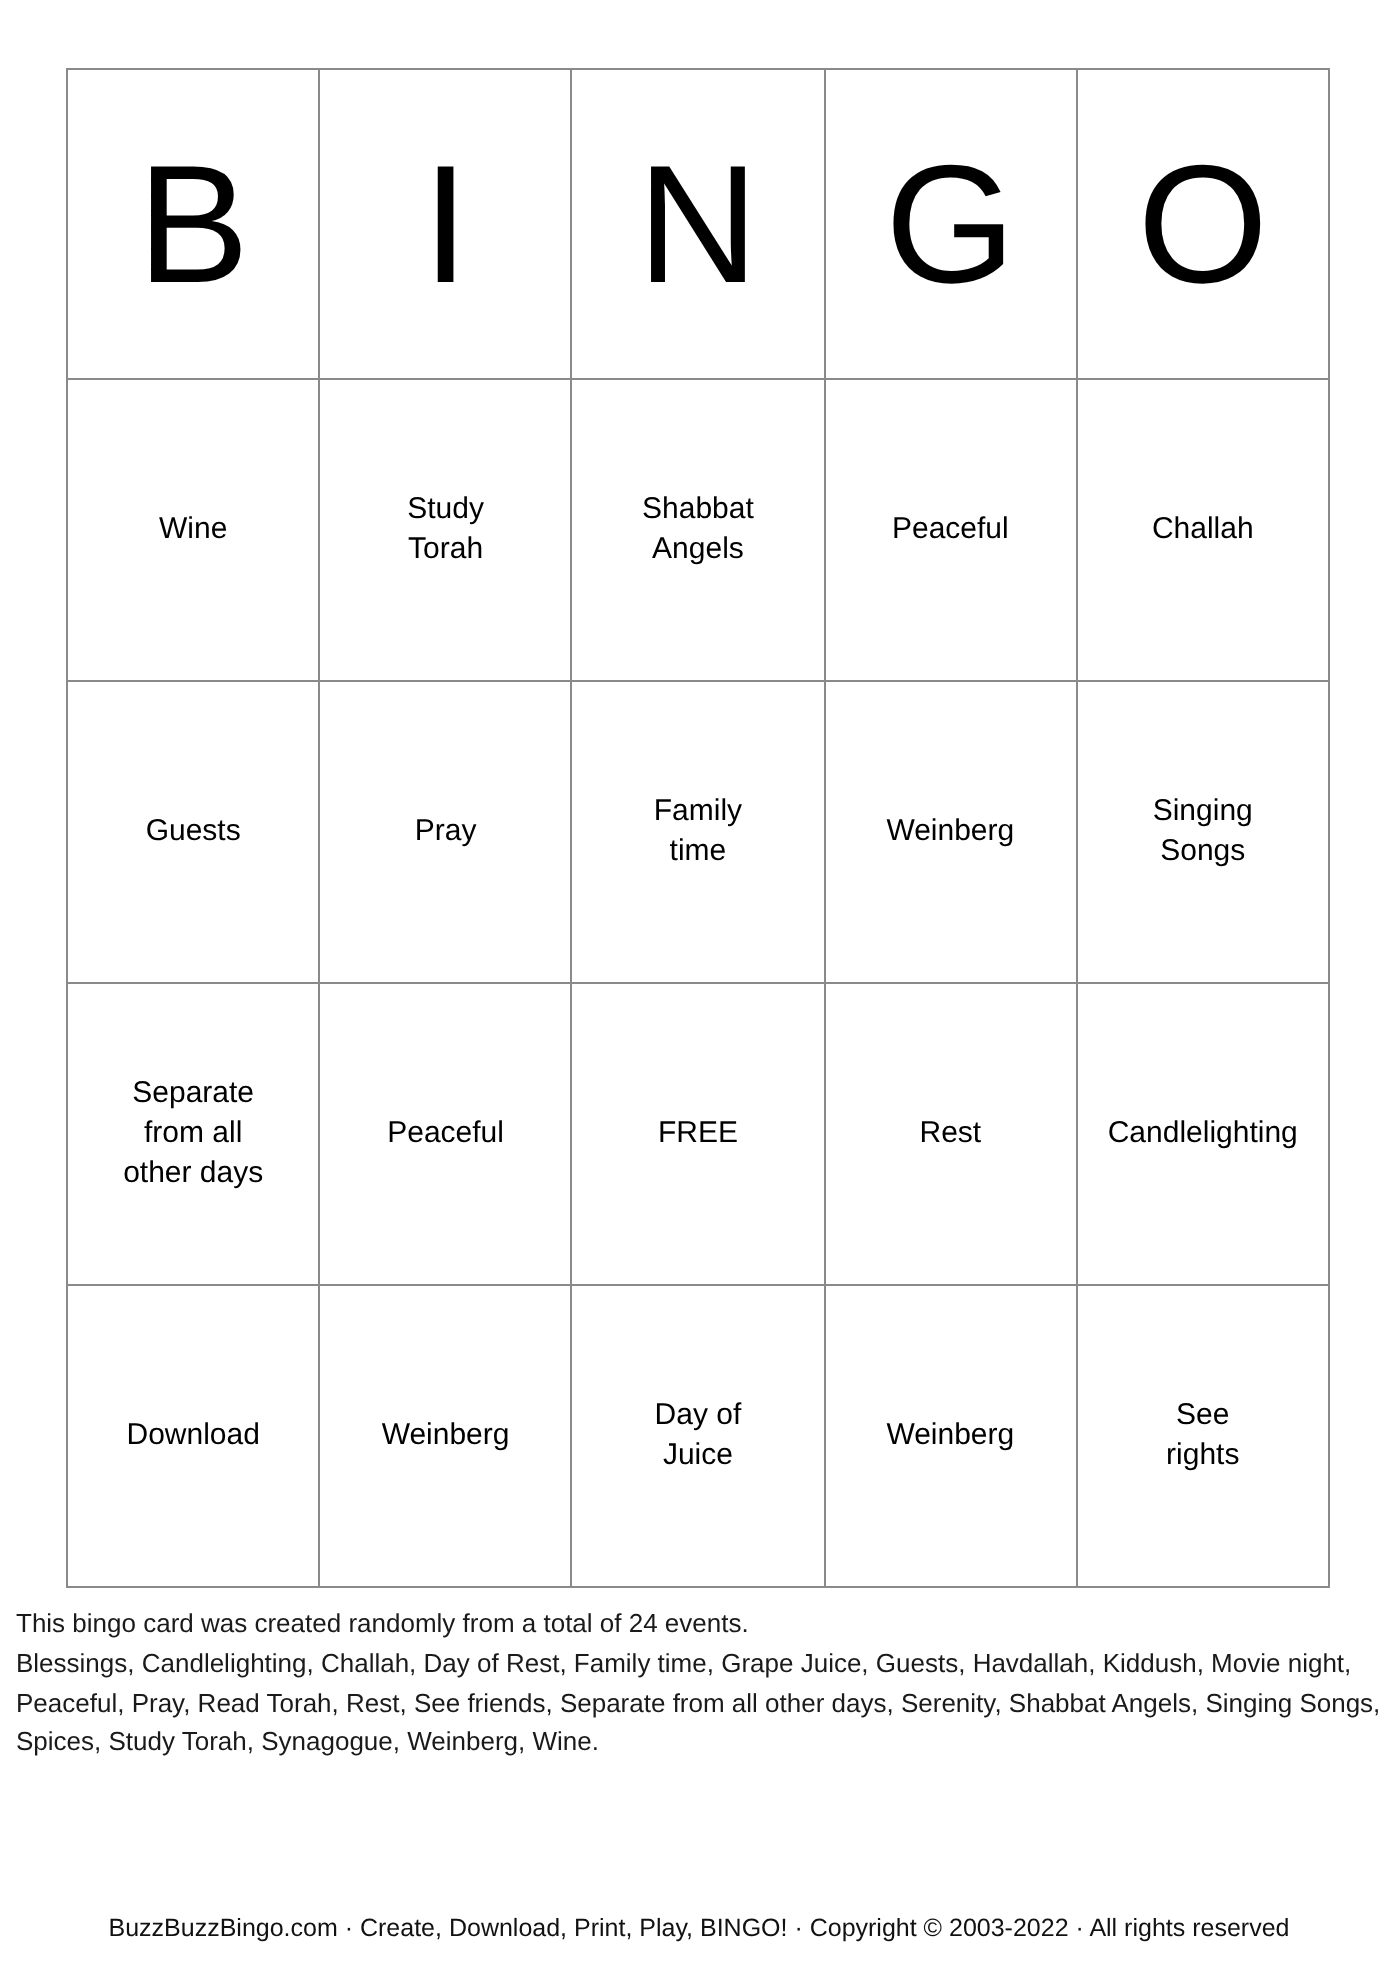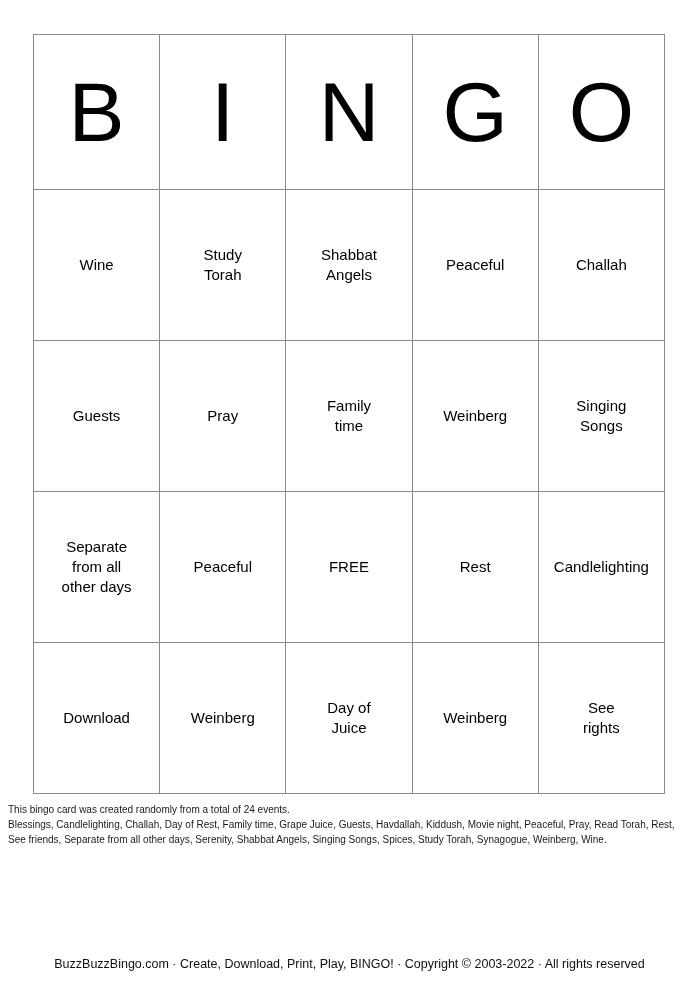--- a/index.html
+++ b/index.html
@@ -60,21 +60,21 @@
     display: block;
     padding: 0 2px;
     white-space: pre-line;
   }
 
   #notes {
     position: absolute;
     left: 8px;
     top: 802px;
     width: 684px;
-    font-size: 10px;
+    font-size: 13px;
     line-height: 1.52;
     color: #1a1a1a;
     text-align: left;
   }
 
   #notes .notes-line {
     display: block;
   }
 
   #footer {

